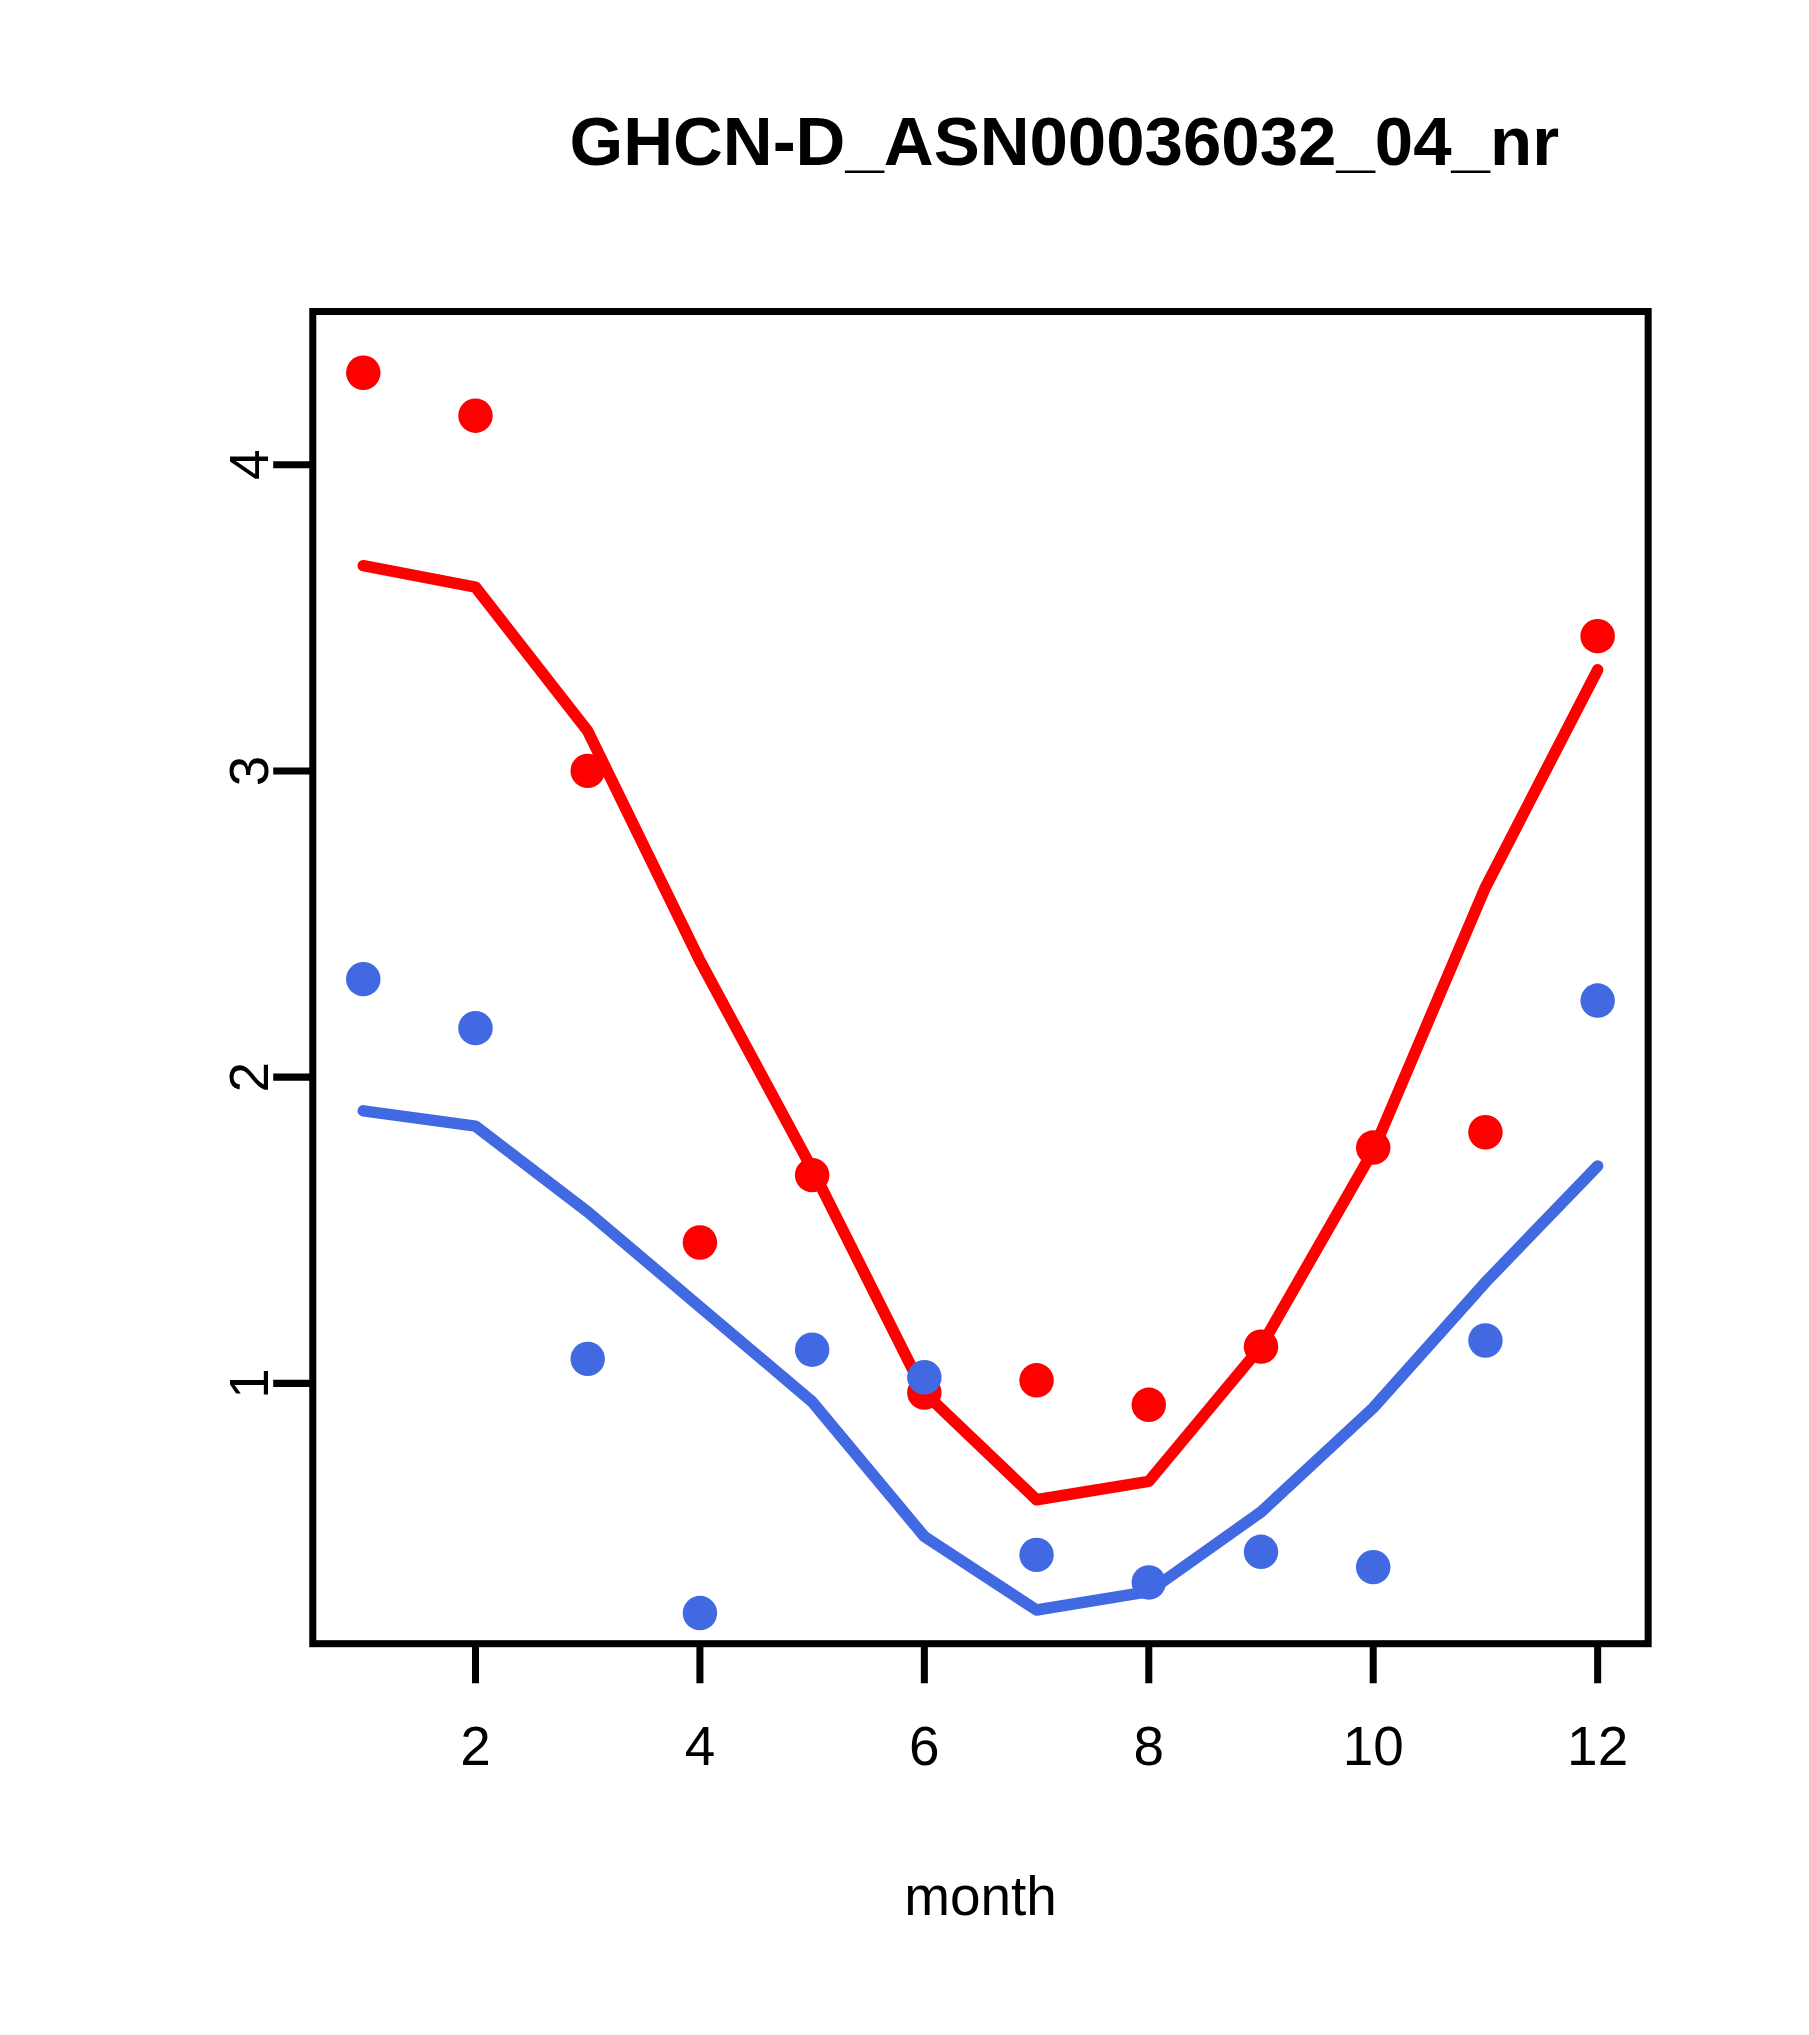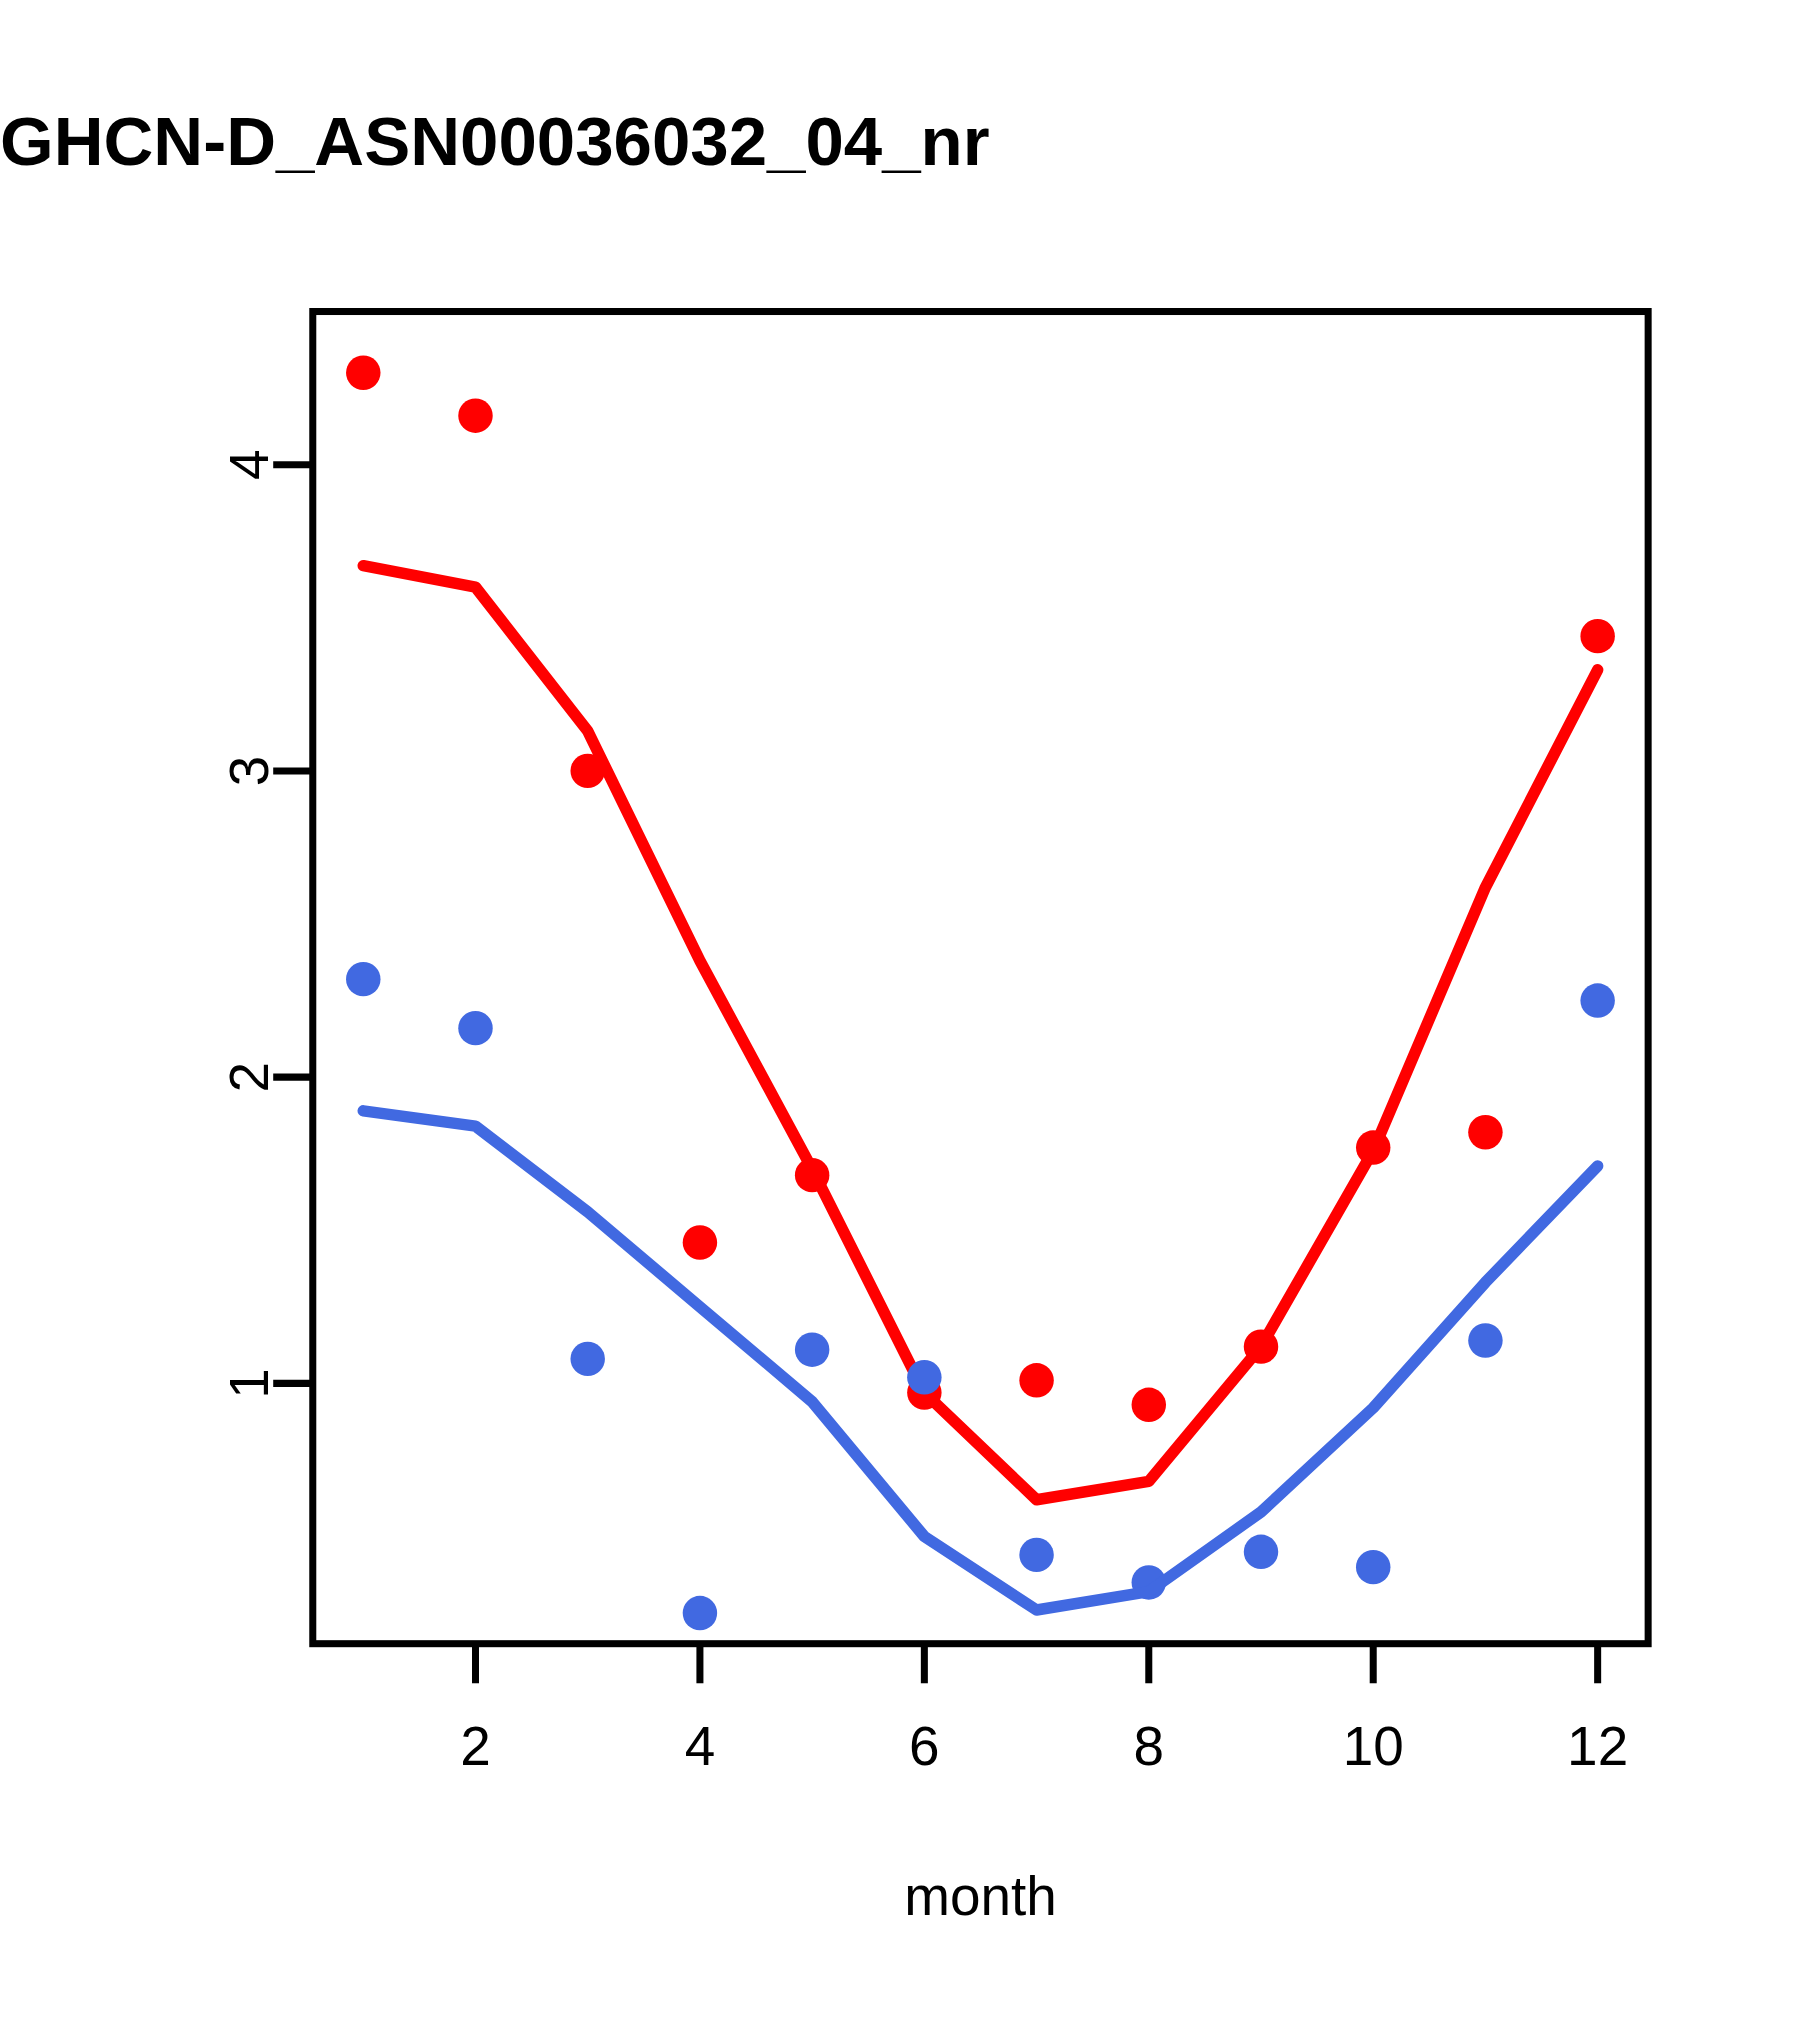--- a/index.html
+++ b/index.html
@@ -17,21 +17,21 @@
     position: relative;
     width: 1809px;
     height: 2035px;
     background: #ffffff;
   }
   #chart-title {
     position: absolute;
     left: 0;
     top: 102px;
     width: 1559px;
-    text-align: left;
+    text-align: right;
     font-family: "Liberation Sans", sans-serif;
     font-weight: bold;
     font-size: 69px;
     letter-spacing: 0px;
     color: #000000;
     white-space: nowrap;
   }
   #plot-svg {
     position: absolute;
     left: 0;

